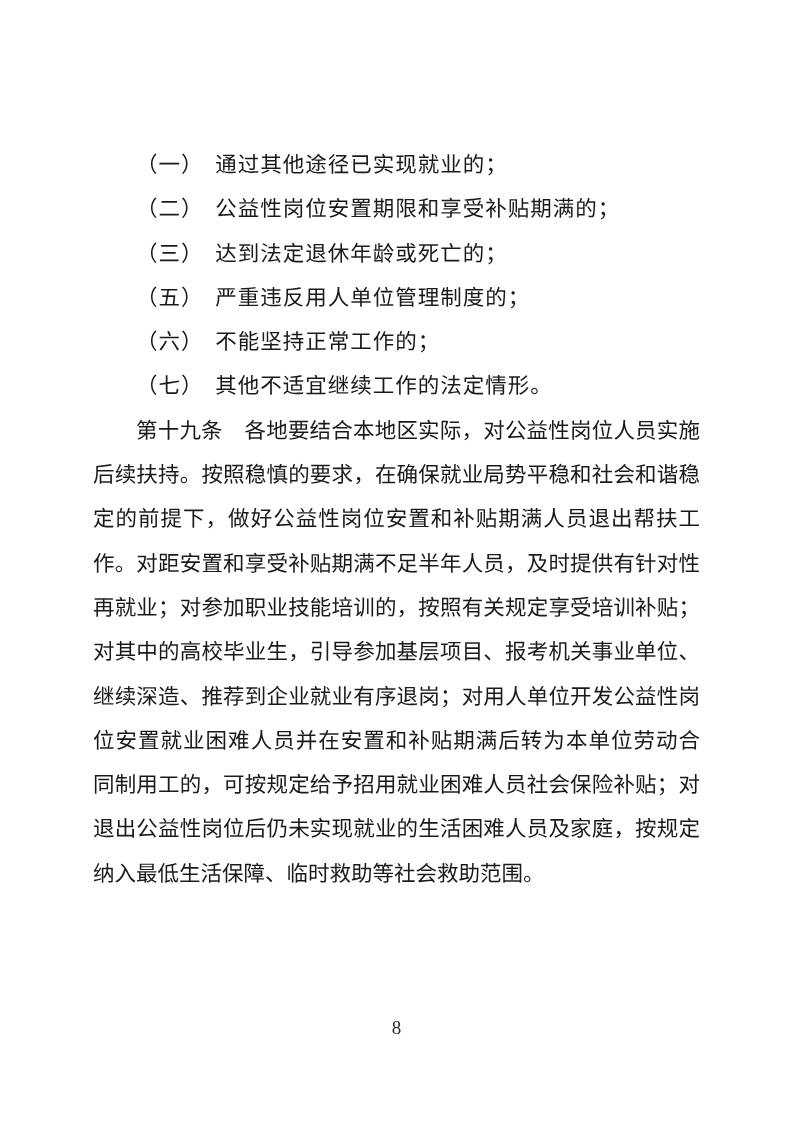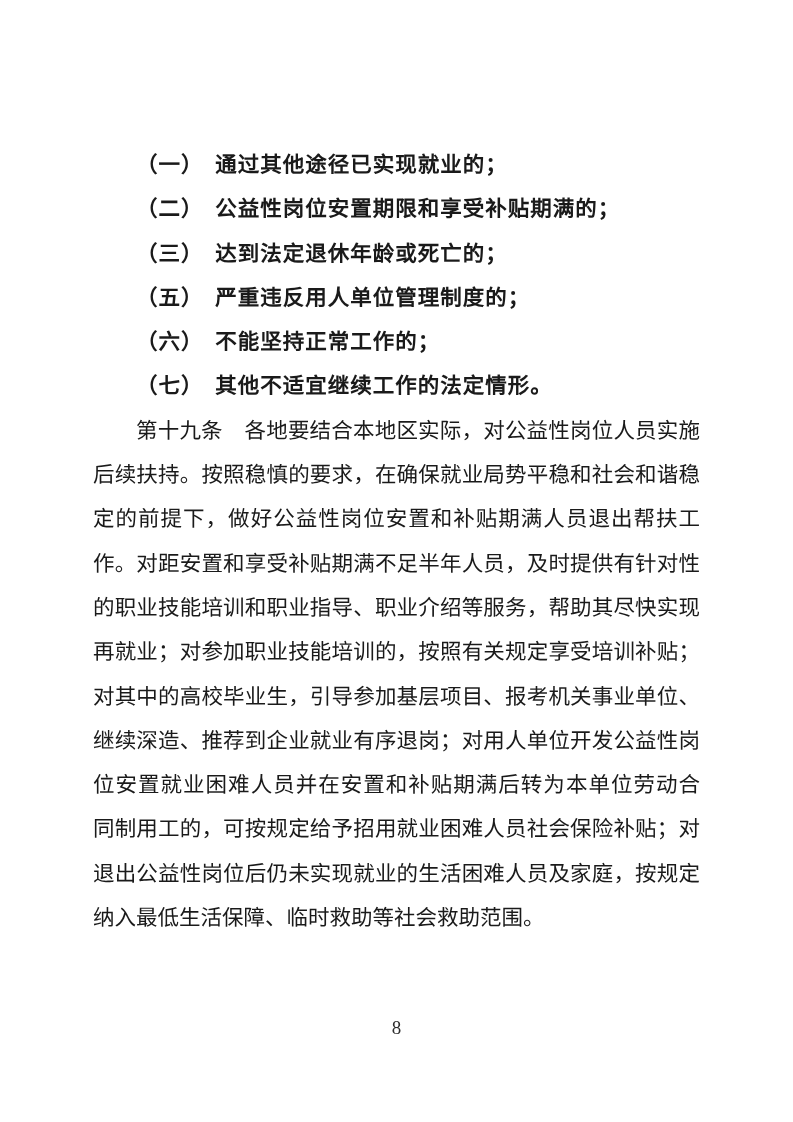--- a/index.html
+++ b/index.html
@@ -31,21 +31,20 @@
     font-size: 21.5px;
     line-height: 44.3px;
     height: 44.3px;
     white-space: normal;
   }
   
   .item {
     text-indent: 43px;
     letter-spacing: 1px;
     text-align: left;
-    font-weight: bold;
   }
   
   .pline {
     text-align: justify;
     text-align-last: justify;
   }
   .pline.first {
     text-indent: 43px;
     font-family: Liberation Serif, serif;
   }
@@ -75,21 +74,20 @@
     <div class="line item">（二）　公益性岗位安置期限和享受补贴期满的；</div>
     <div class="line item">（三）　达到法定退休年龄或死亡的；</div>
     <div class="line item">（五）　严重违反用人单位管理制度的；</div>
     <div class="line item">（六）　不能坚持正常工作的；</div>
     <div class="line item">（七）　其他不适宜继续工作的法定情形。</div>
 
     <div class="line pline first">第十九条　各地要结合本地区实际，对公益性岗位人员实施</div>
     <div class="line pline">后续扶持。按照稳慎的要求，在确保就业局势平稳和社会和谐稳</div>
     <div class="line pline">定的前提下，做好公益性岗位安置和补贴期满人员退出帮扶工</div>
     <div class="line pline">作。对距安置和享受补贴期满不足半年人员，及时提供有针对性</div>
-    <div class="line pline">的职业技能培训和职业指导、职业介绍等服务，帮助其尽快实现</div>
     <div class="line pline">再就业；对参加职业技能培训的，按照有关规定享受培训补贴；</div>
     <div class="line pline">对其中的高校毕业生，引导参加基层项目、报考机关事业单位、</div>
     <div class="line pline">继续深造、推荐到企业就业有序退岗；对用人单位开发公益性岗</div>
     <div class="line pline">位安置就业困难人员并在安置和补贴期满后转为本单位劳动合</div>
     <div class="line pline">同制用工的，可按规定给予招用就业困难人员社会保险补贴；对</div>
     <div class="line pline">退出公益性岗位后仍未实现就业的生活困难人员及家庭，按规定</div>
     <div class="line pline last">纳入最低生活保障、临时救助等社会救助范围。</div>
 
   </div>
 

